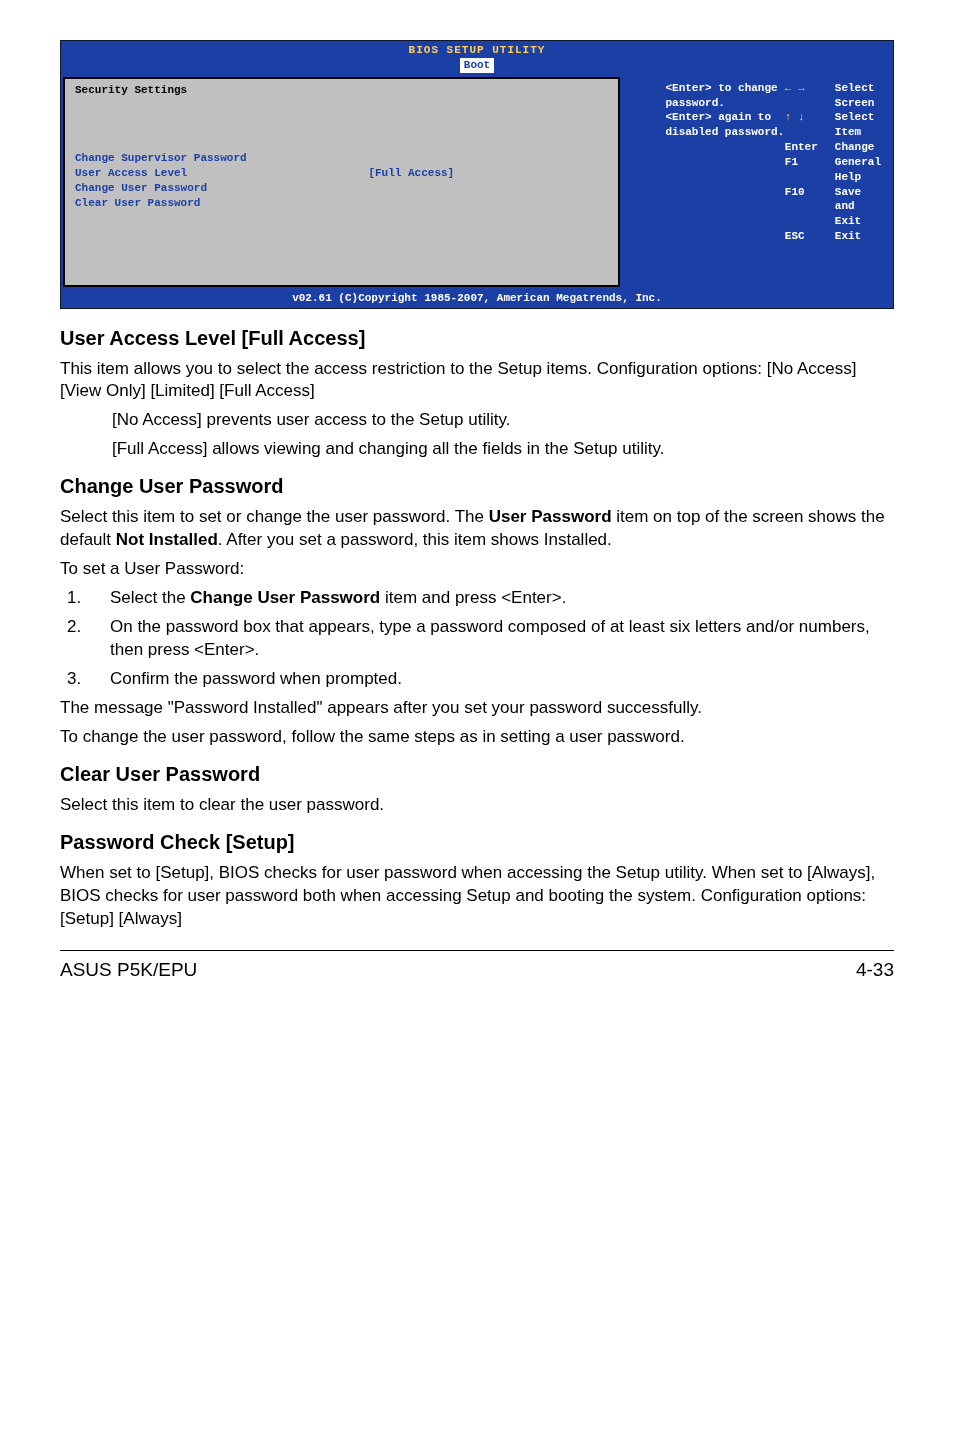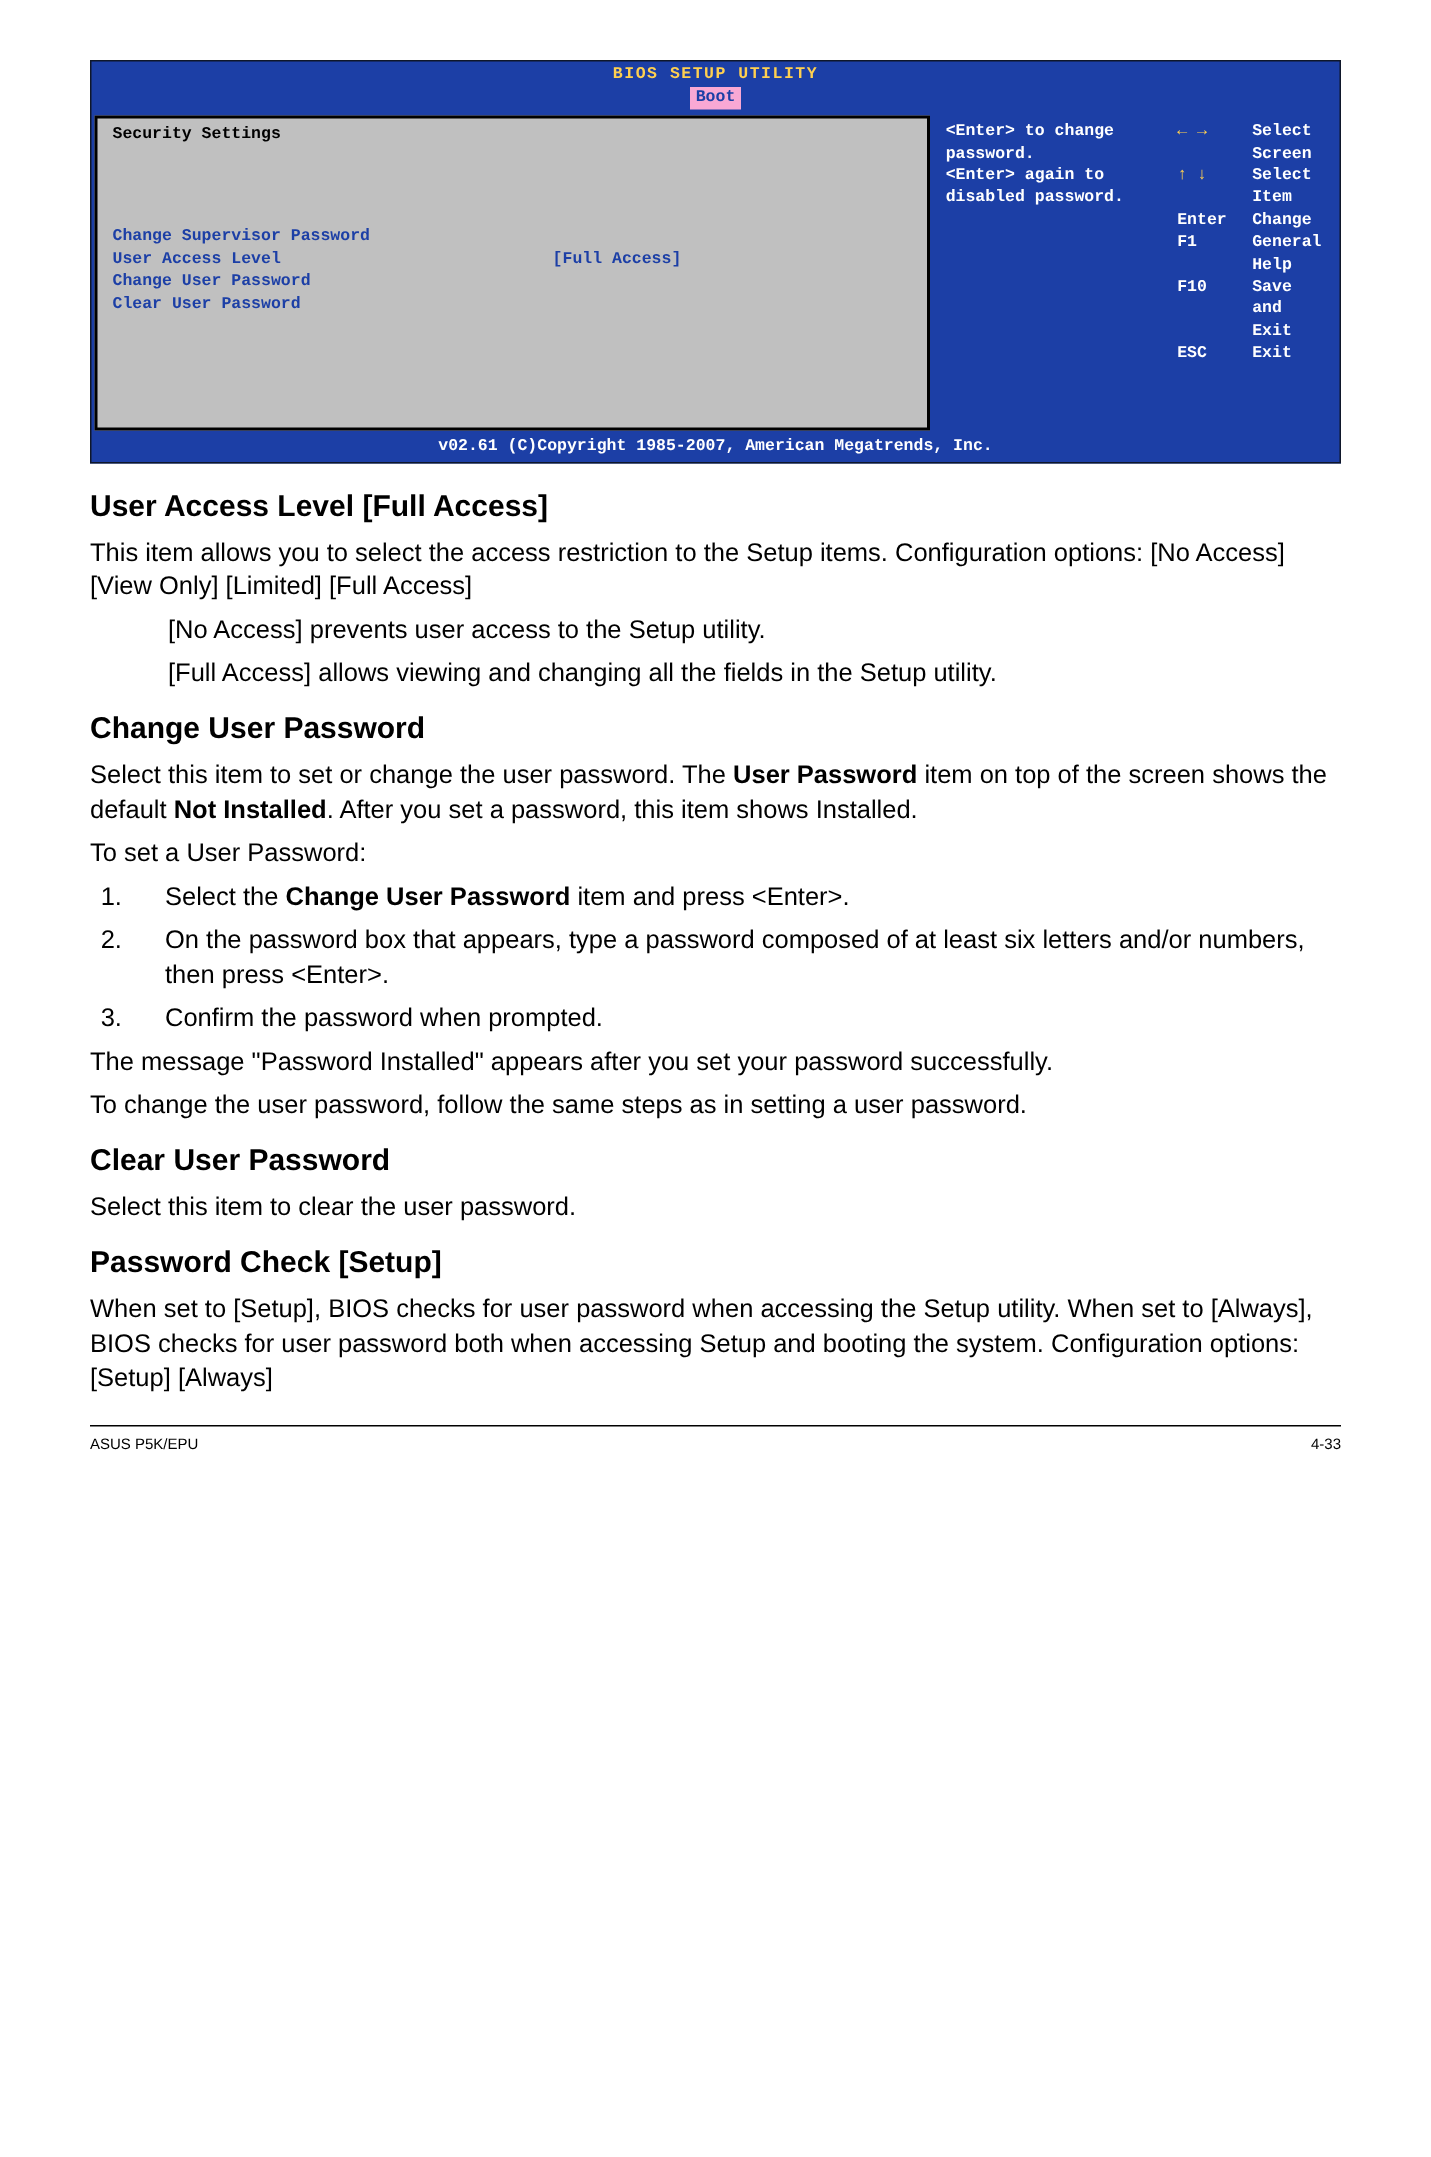--- a/index.html
+++ b/index.html
@@ -23,26 +23,26 @@
     margin-bottom: 16px;
   }
   .bios-title {
     color: #ffd050;
     text-align: center;
     padding: 2px 0 0 0;
     letter-spacing: 1px;
   }
   .bios-tab-row { text-align: center; padding-bottom: 2px; }
   .bios-tab {
-    background: #f9a8d4;
+    background: #ffffff;
     color: #1c3fa6;
     padding: 0 4px;
     display: inline-block;
   }
-  .bios-body { display: flex; }
+  .bios-body { display: flex; gap: 35px; }
   .bios-left {
     flex: 0 0 67%;
     background: #c0c0c0;
     color: #1c3fa6;
     border: 2px solid #000;
     margin: 2px 0 2px 2px;
     padding: 4px 10px;
     min-height: 210px;
   }
   .bios-right {
@@ -79,21 +79,21 @@
   p { margin: 6px 0; }
   .indent p { margin-left: 52px; }
   ol { margin: 6px 0 6px 0; padding-left: 26px; }
   ol li { padding-left: 24px; margin-bottom: 6px; }
   .footer {
     border-top: 1px solid #000;
     margin-top: 20px;
     padding-top: 6px;
     display: flex;
     justify-content: space-between;
-    font-size: 10px;
+    font-size: 19px;
   }
 </style>
 </head>
 <body>
 
 <div class="bios">
   <div class="bios-title">BIOS SETUP UTILITY</div>
   <div class="bios-tab-row">
     <span class="bios-tab">Boot</span>
   </div>

